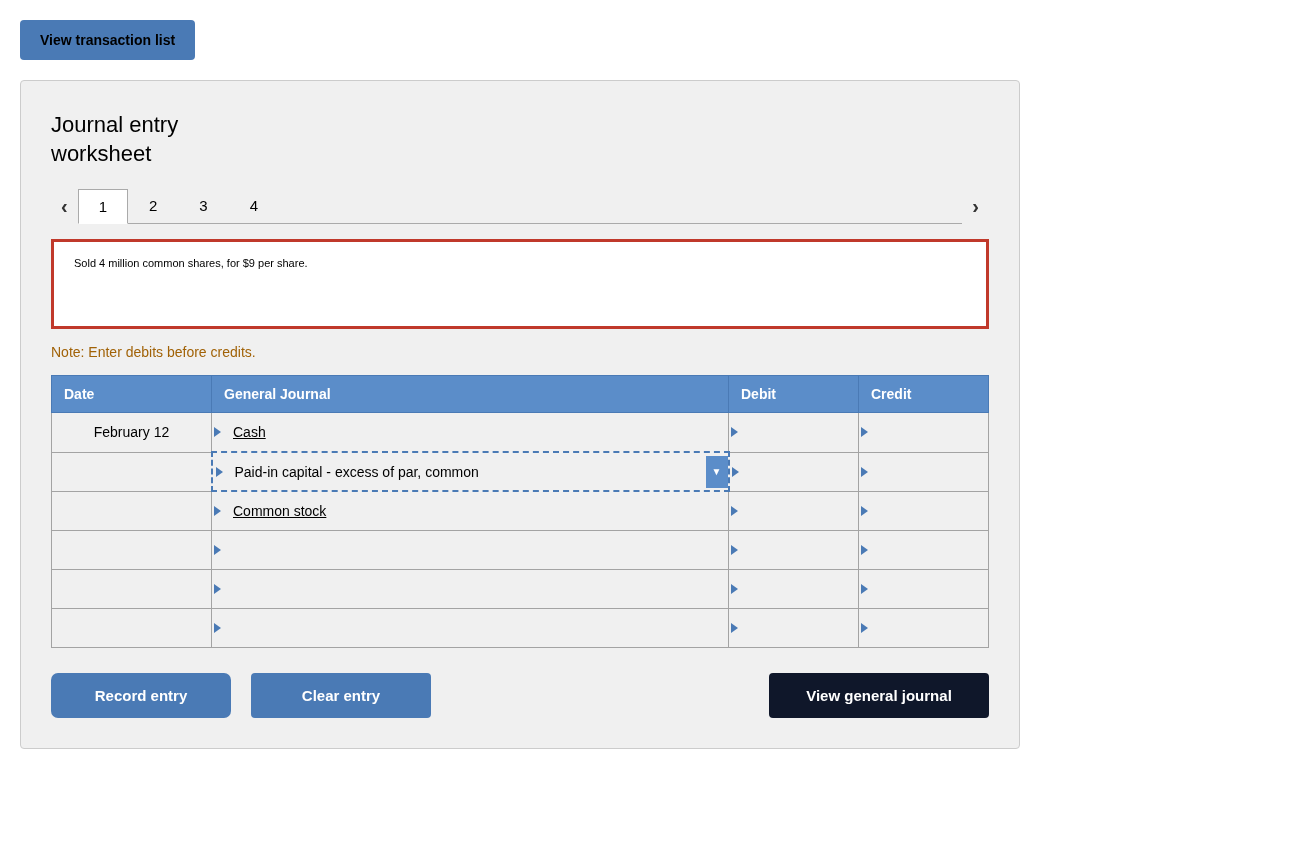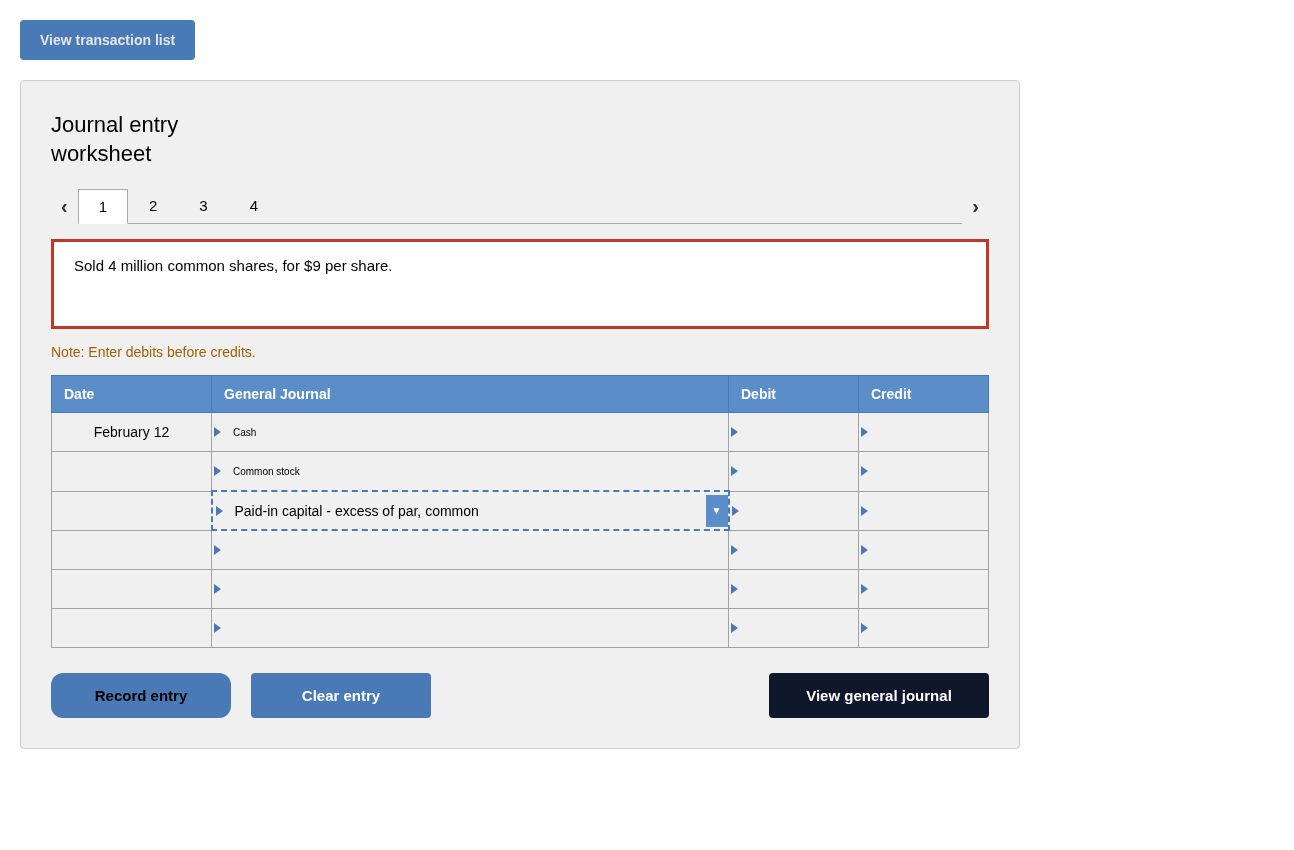--- a/index.html
+++ b/index.html
@@ -4,21 +4,21 @@
   <style>
     * { box-sizing: border-box; margin: 0; padding: 0; }
     body {
       font-family: Arial, sans-serif;
       font-size: 14px;
       background: #fff;
       padding: 20px;
     }
     .view-transaction-btn {
       background-color: #4a7ab5;
-      color: #e5e5e5;
+      color: #000000;
       border: none;
       padding: 12px 20px;
       font-size: 14px;
       font-weight: bold;
       border-radius: 4px;
       cursor: pointer;
       margin-bottom: 20px;
     }
     .worksheet-container {
       background: #f0f0f0;
@@ -69,21 +69,21 @@
     }
     .nav-arrow-right {
       margin-left: auto;
     }
     .description-box {
       background: white;
       border: 1px solid #ccc;
       padding: 15px 20px;
       margin-bottom: 15px;
       min-height: 90px;
-      font-size: 15px;
+      font-size: 11px;
       border-left: 3px solid #c0392b;
       border-right: 3px solid #c0392b;
       border-top: 3px solid #c0392b;
       border-bottom: 3px solid #c0392b;
     }
     .note-text {
       color: #a16207;
       margin-bottom: 15px;
       font-size: 14px;
     }
@@ -118,23 +118,24 @@
     .journal-table td.entry-cell {
       padding: 0;
       position: relative;
     }
     .entry-input {
       width: 100%;
       height: 100%;
       border: none;
       outline: none;
       padding: 8px 10px;
-      font-size: 10px;
+      font-size: 14px;
       background: transparent;
       min-height: 38px;
+      text-decoration: underline;
     }
     .entry-cell-with-dropdown {
       display: flex;
       align-items: stretch;
     }
     .entry-cell-with-dropdown input {
       flex: 1;
       border: none;
       outline: none;
       padding: 8px 10px;
@@ -163,26 +164,26 @@
       text-align: right;
       min-height: 38px;
     }
     .buttons-row {
       display: flex;
       align-items: center;
       gap: 20px;
     }
     .record-btn {
       background: #4a7ab5;
-      color: #000000;
+      color: #ffffff;
       border: none;
       padding: 14px 32px;
       font-size: 15px;
       font-weight: bold;
-      border-radius: 12px;
+      border-radius: 7px;
       cursor: pointer;
       min-width: 180px;
     }
     .clear-btn {
       background: #4a7ab5;
       color: white;
       border: none;
       padding: 14px 24px;
       font-size: 15px;
       font-weight: bold;
@@ -273,42 +274,20 @@
         <td>
           <div class="td-with-arrow">
             <span class="arrow-indicator"></span>
             <input class="credit-input" type="text" value="" style="">
           </div>
         </td>
       </tr>
 
       <tr>
         <td class="date-cell"></td>
-        <td class="entry-cell">
-          <div class="td-with-arrow">
-            <span class="arrow-indicator"></span>
-            <input class="entry-input" type="text" value="Common stock" style="">
-          </div>
-        </td>
-        <td>
-          <div class="td-with-arrow">
-            <span class="arrow-indicator"></span>
-            <input class="debit-input" type="text" value="" style="">
-          </div>
-        </td>
-        <td>
-          <div class="td-with-arrow">
-            <span class="arrow-indicator"></span>
-            <input class="credit-input" type="text" value="" style="">
-          </div>
-        </td>
-      </tr>
-
-      <tr>
-        <td class="date-cell"></td>
         <td class="entry-cell" style="border: 2px dashed #4a7ab5;">
           <div class="entry-cell-with-dropdown">
             <span class="arrow-indicator" style="margin-left:3px;align-self:center;flex-shrink:0;"></span>
             <input type="text" value="Paid-in capital - excess of par, common" style="">
             <button class="dropdown-arrow-btn">▼</button>
           </div>
         </td>
         <td>
           <div class="td-with-arrow">
             <span class="arrow-indicator"></span>
@@ -321,20 +300,42 @@
             <input class="credit-input" type="text" value="" style="">
           </div>
         </td>
       </tr>
 
       <tr>
         <td class="date-cell"></td>
         <td class="entry-cell">
           <div class="td-with-arrow">
             <span class="arrow-indicator"></span>
+            <input class="entry-input" type="text" value="Common stock" style="">
+          </div>
+        </td>
+        <td>
+          <div class="td-with-arrow">
+            <span class="arrow-indicator"></span>
+            <input class="debit-input" type="text" value="" style="">
+          </div>
+        </td>
+        <td>
+          <div class="td-with-arrow">
+            <span class="arrow-indicator"></span>
+            <input class="credit-input" type="text" value="" style="">
+          </div>
+        </td>
+      </tr>
+
+      <tr>
+        <td class="date-cell"></td>
+        <td class="entry-cell">
+          <div class="td-with-arrow">
+            <span class="arrow-indicator"></span>
             <input class="entry-input" type="text" value="" style="">
           </div>
         </td>
         <td>
           <div class="td-with-arrow">
             <span class="arrow-indicator"></span>
             <input class="debit-input" type="text" value="" style="">
           </div>
         </td>
         <td>

